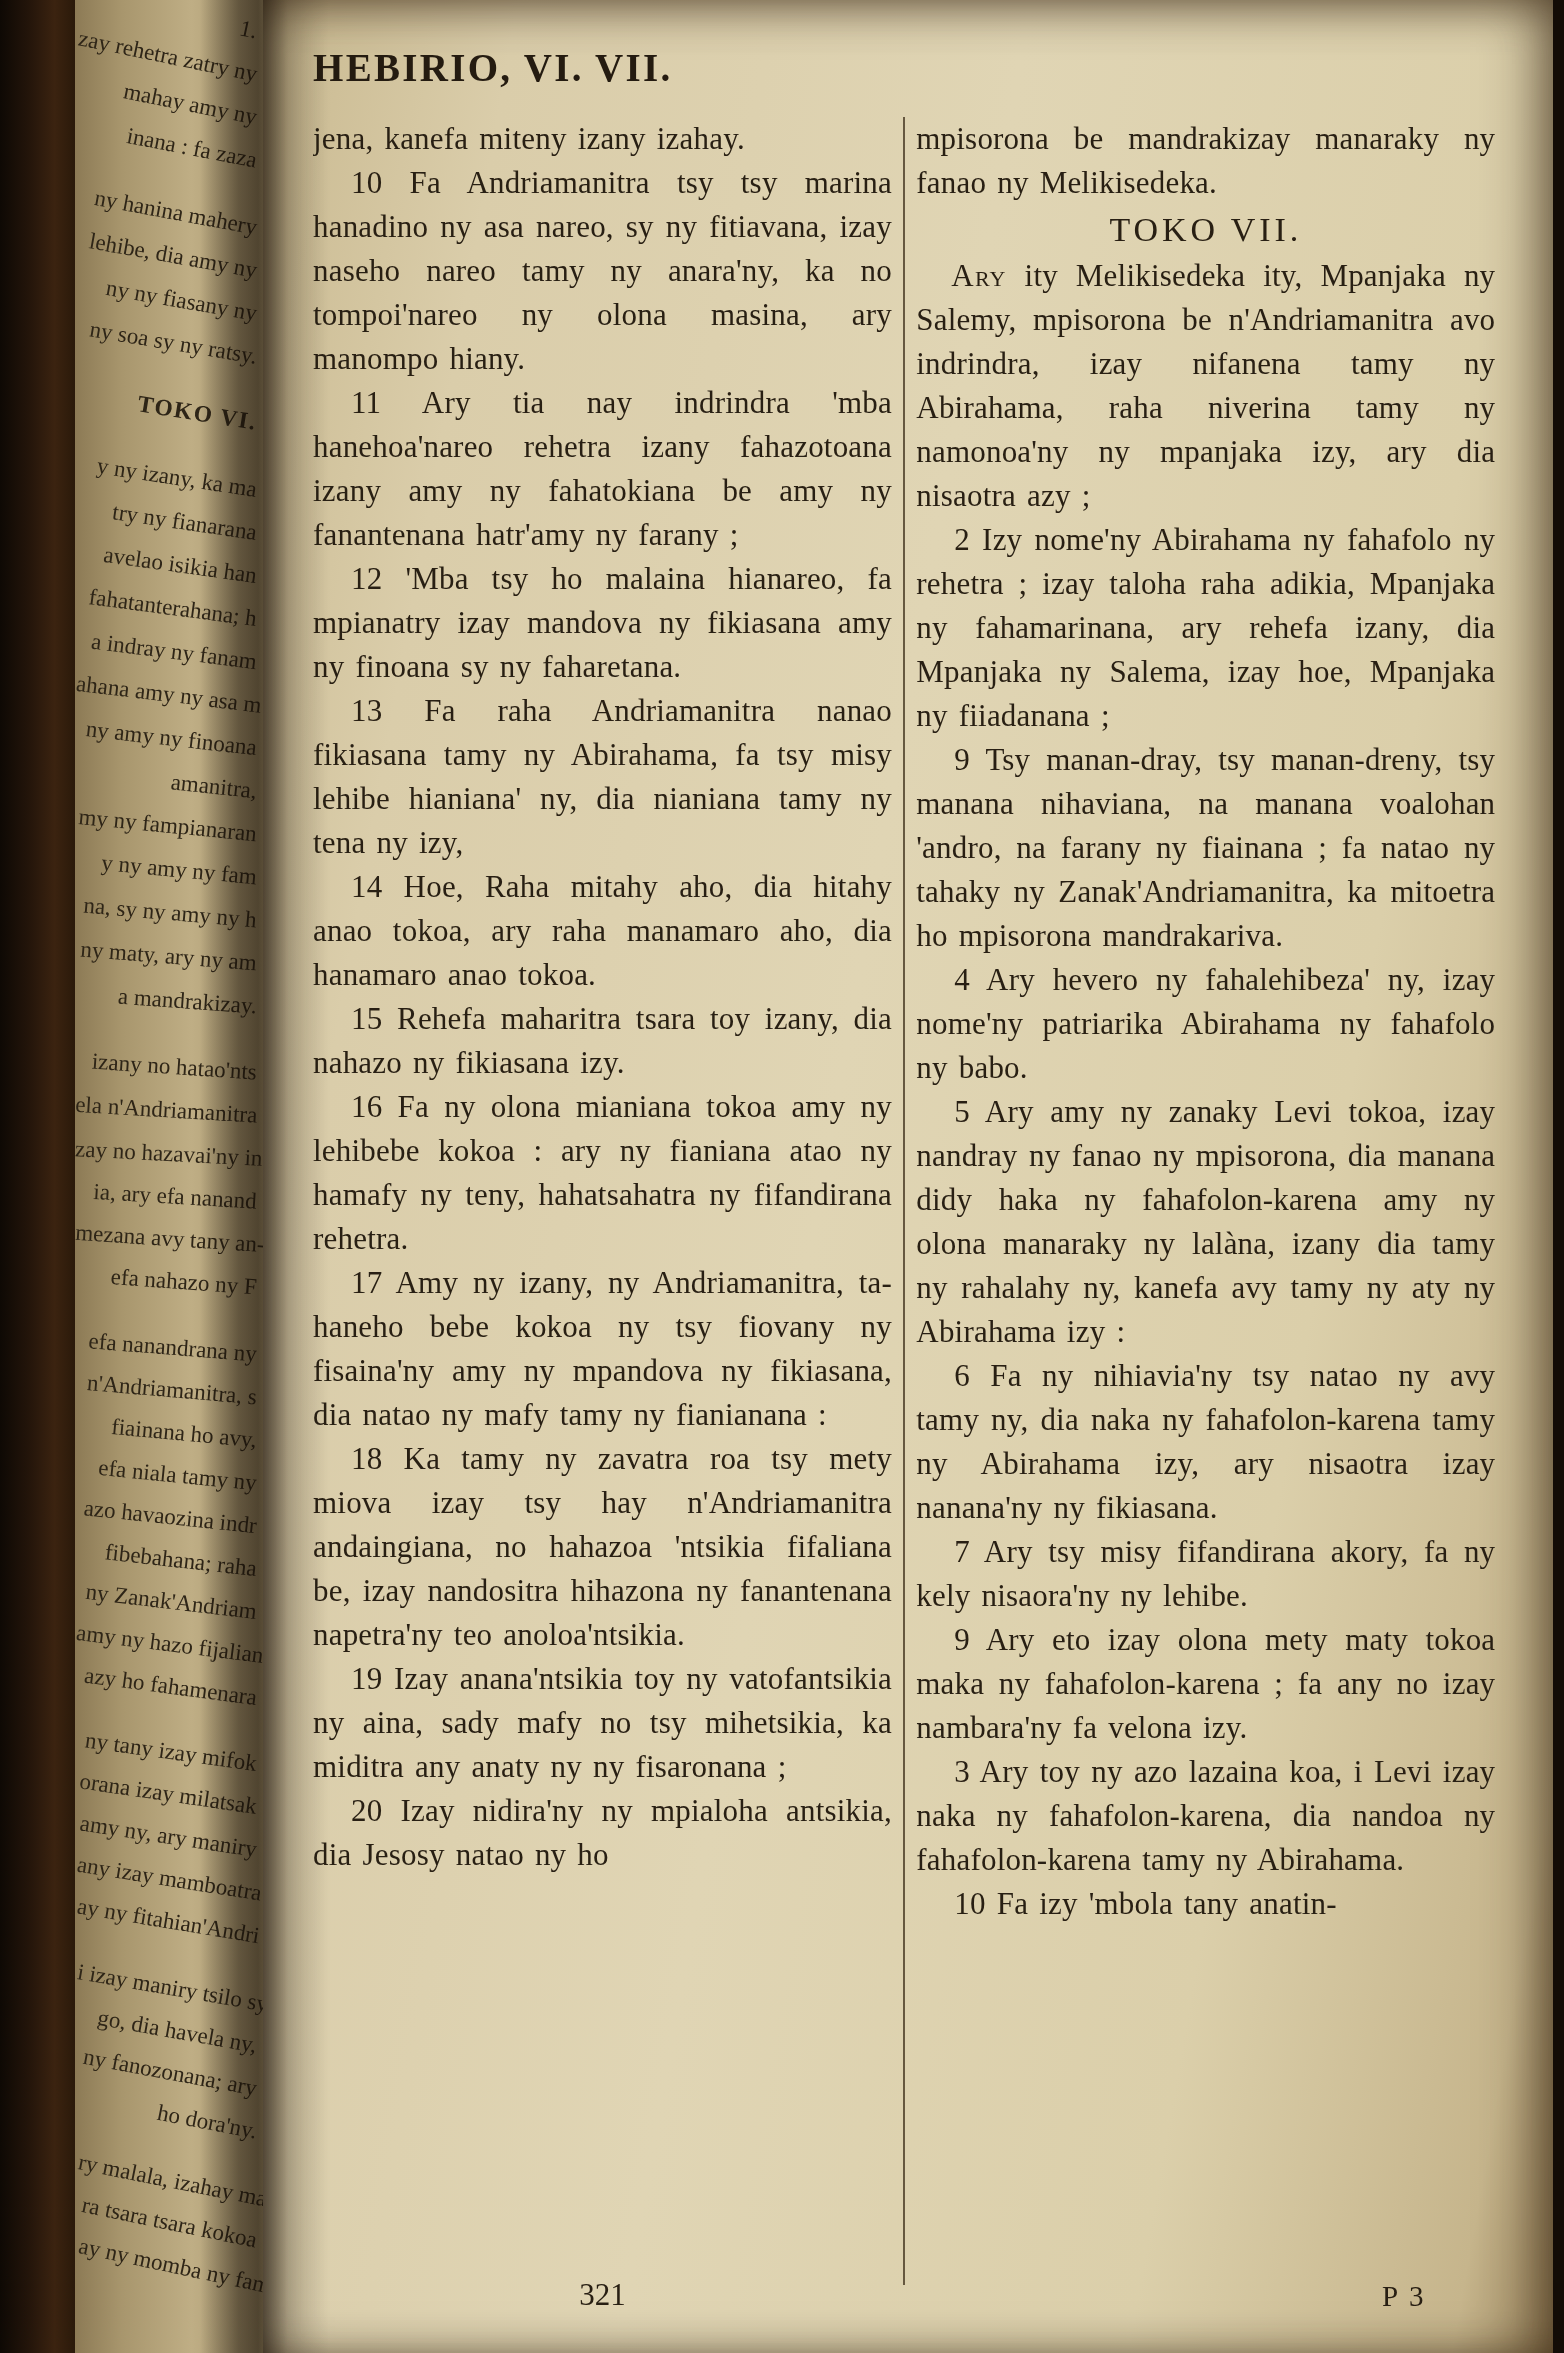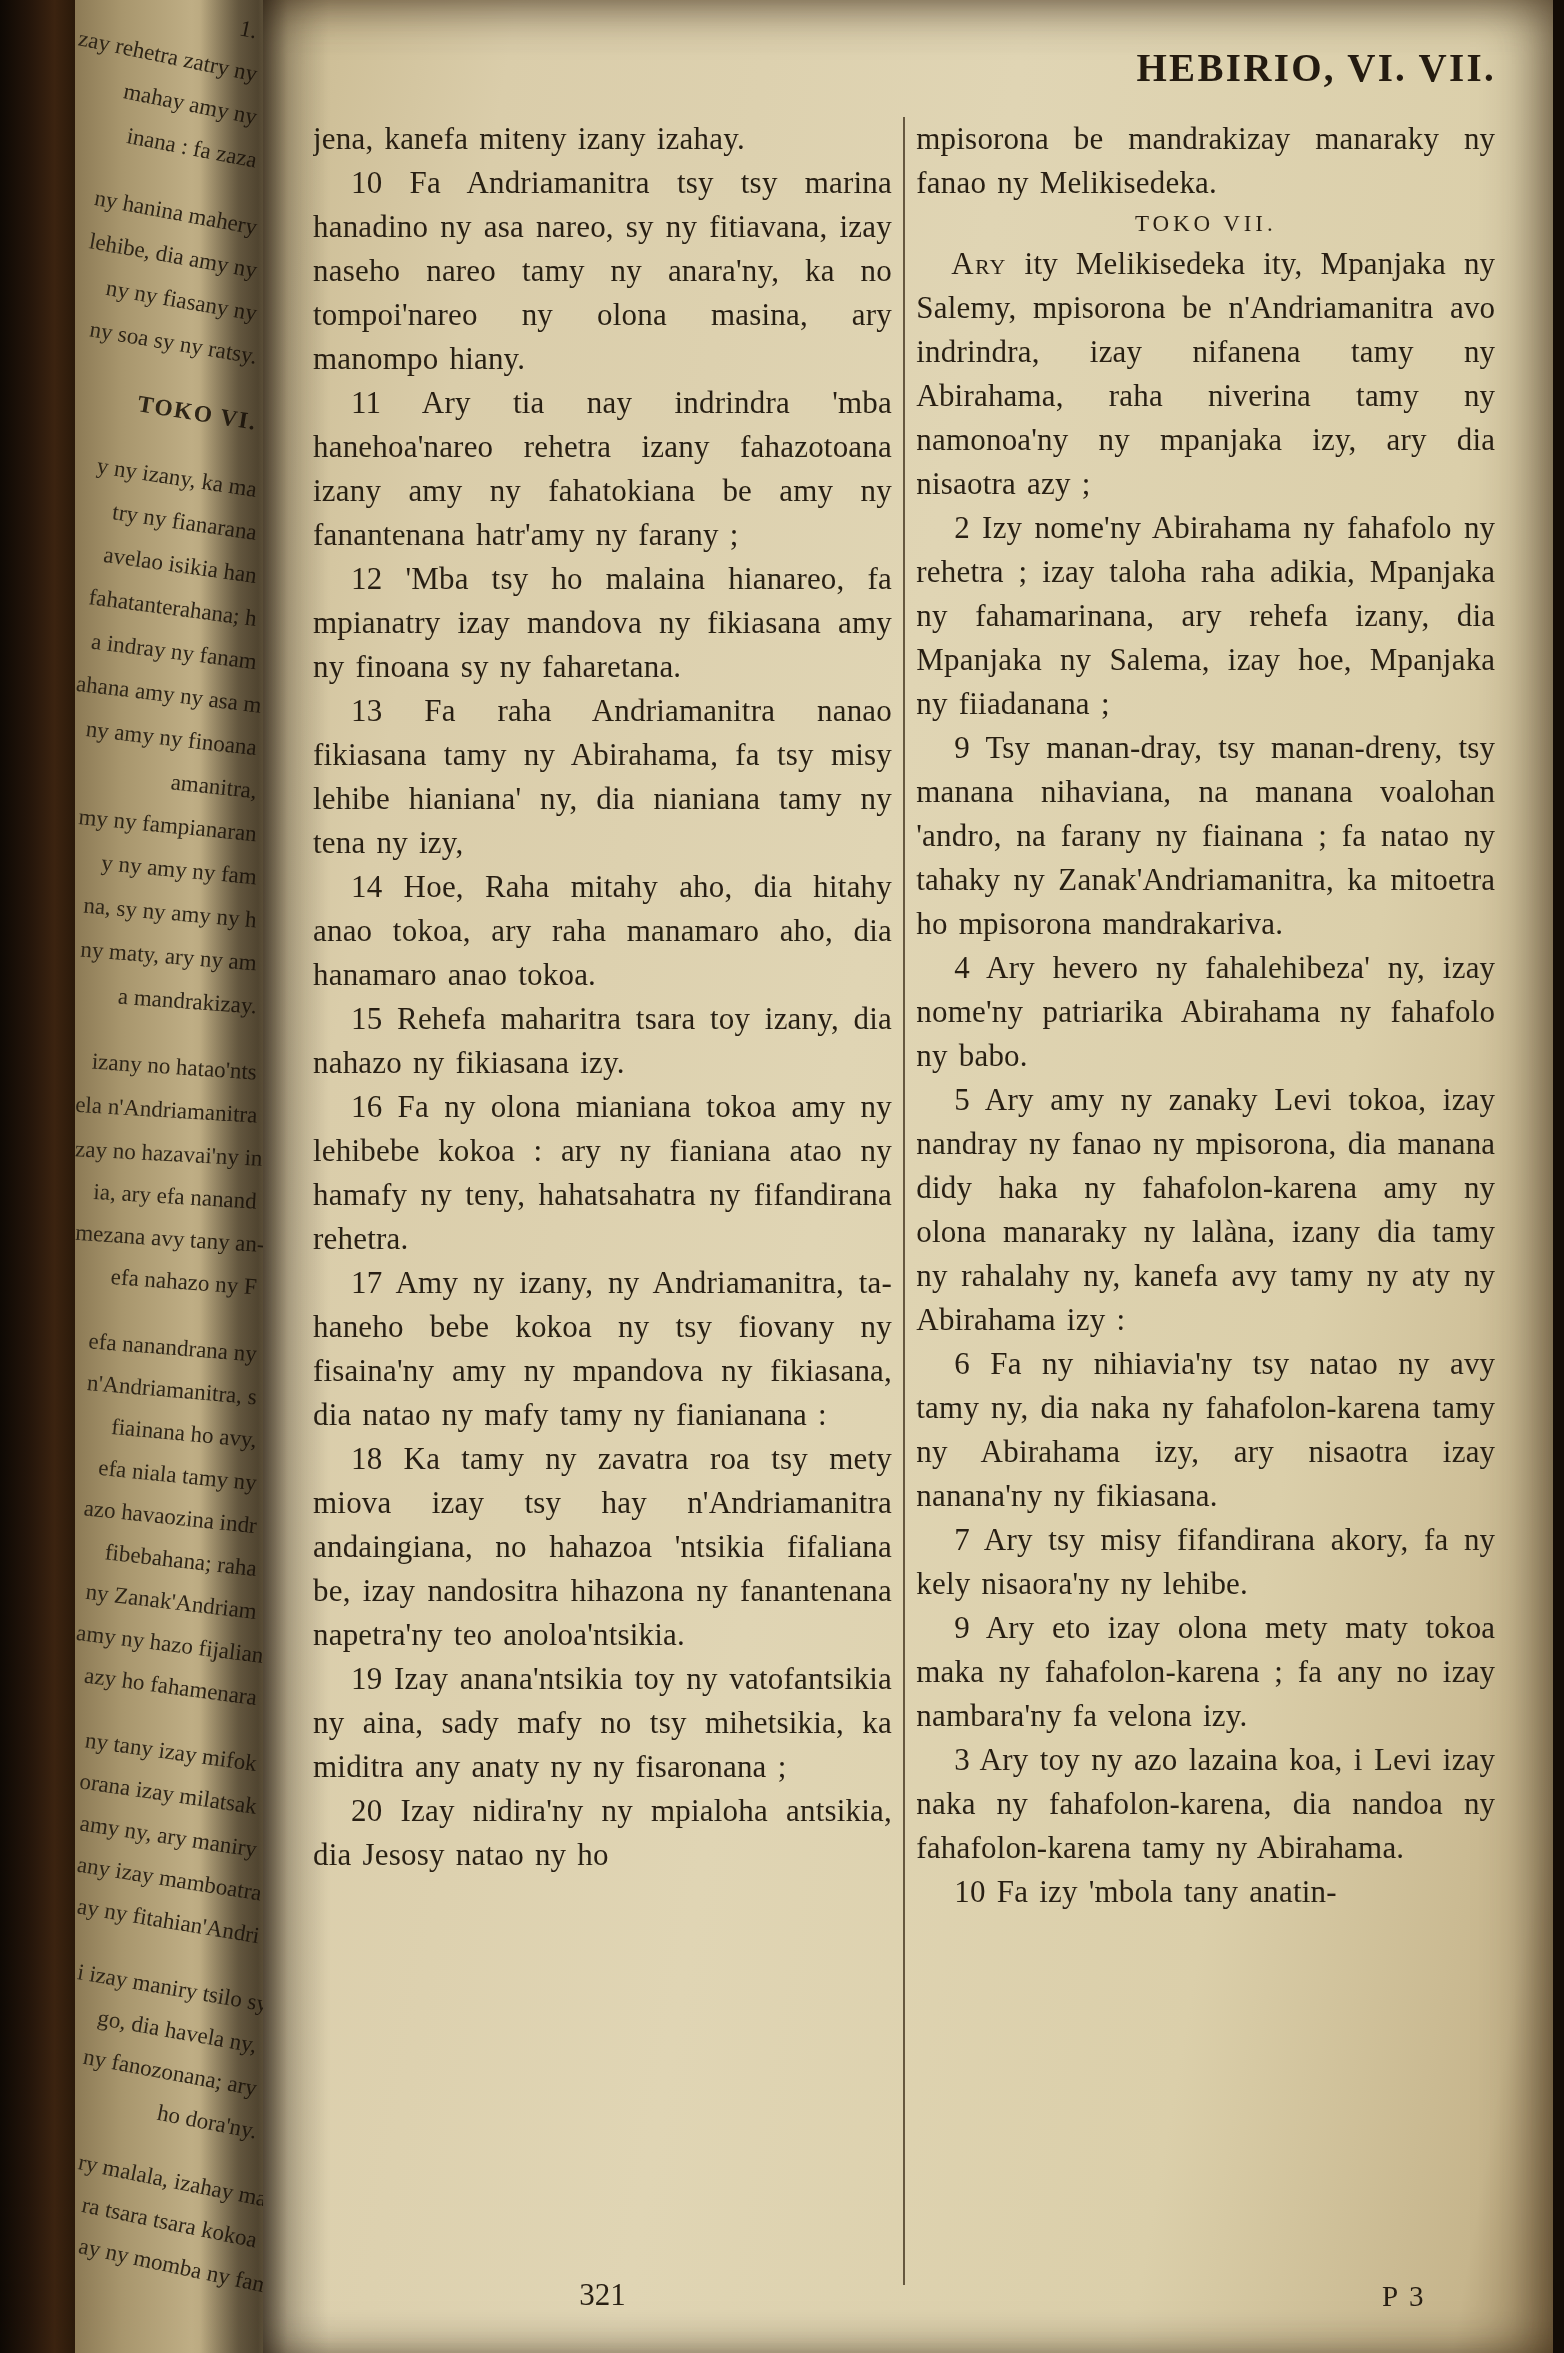--- a/index.html
+++ b/index.html
@@ -60,21 +60,21 @@
     pointer-events: none;
   }
 
   .binding-right {
     position: absolute; right: 0; top: 0; width: 12.5px; height: 100%;
     background: #130c06;
   }
 
   .running-head {
     position: absolute; top: 45px; left: 50px; width: 1183px;
-    text-align: right;
+    text-align: left;
     font-size: 39px; font-weight: bold; letter-spacing: 2.3px;
     color: #241b10;
   }
 
   .columns {
     position: absolute; top: 117px; left: 50px; width: 1183px; height: 2168px;
     display: flex;
     overflow: hidden;
   }
   .column { width: 579px; }
@@ -90,21 +90,21 @@
     font-size: 31px;
     line-height: 44px;
     letter-spacing: 0.2px;
     word-spacing: 3.1px;
     color: #281f13;
   }
   p.verse.indent { text-indent: 38px; }
 
   .chapter-heading {
     text-align: center;
-    font-size: 23px;
+    font-size: 34px;
     letter-spacing: 3.9px;
     margin: 6.3px 0 4.7px 0;
     color: #281f13;
   }
 
   .lead-smallcaps { font-variant: small-caps; letter-spacing: 1.2px; margin-left: 35px; }
 
   .page-number {
     position: absolute; left: 50px; width: 579px; bottom: 41px;
     text-align: center; font-size: 31px; color: #281f13;

